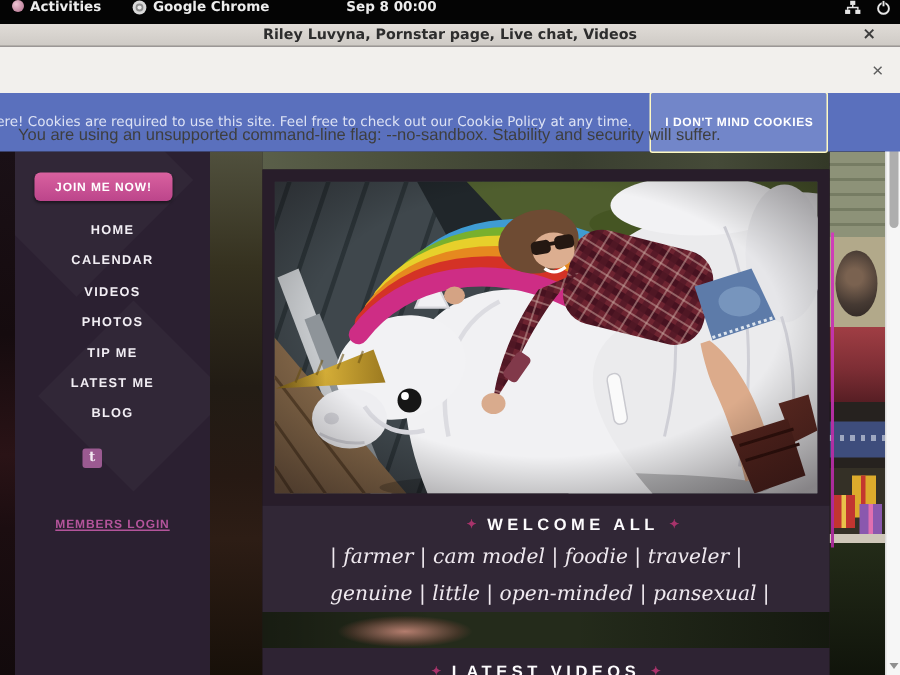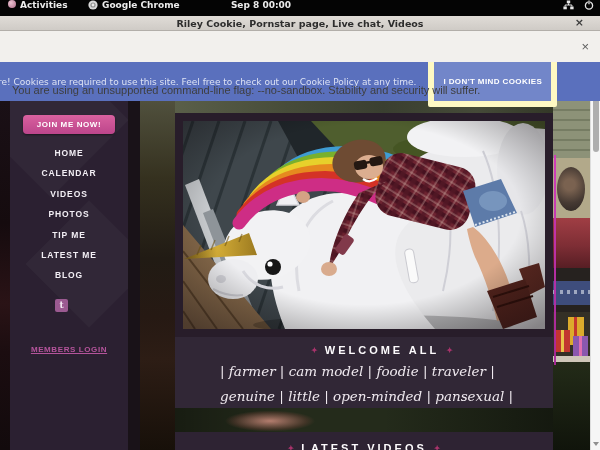--- a/index.html
+++ b/index.html
@@ -24,21 +24,21 @@
   .win-close{position:absolute;right:16px;top:0;line-height:14px;font-size:11px;color:#3c3c3c;cursor:pointer;font-weight:700;}
   
   .infobar{position:absolute;left:0;top:31px;width:600px;height:31px;background:#f2f0ed;z-index:28;}
   .infobar-text{position:absolute;left:12px;top:0;line-height:31px;font-size:11px;color:#3e3e3e;font-family:Liberation Sans, sans-serif;margin-top:44px;}
   .infobar-close{position:absolute;right:11px;top:0;line-height:31px;font-size:13px;color:#5e5e5e;cursor:pointer;}
   
   .cookiebar{position:absolute;left:0;top:62px;width:600px;height:39px;background:#5a70bd;z-index:27;
     display:flex;align-items:center;justify-content:center;}
   .cookie-inner{display:flex;align-items:center;gap:12px;transform:translateX(-40px);}
   .cookie-msg{font-size:9px;color:#dde2f4;font-family:"DejaVu Sans", sans-serif;}
-  .cookie-btn{background:#7286c9;border:6px solid #fef9c3;border-radius:2px;color:#fff;
+  .cookie-btn{background:#7286c9;border:1px solid #fef9c3;border-radius:2px;color:#fff;
     font-size:8px;font-weight:700;letter-spacing:.4px;padding:15px 9px;cursor:pointer;white-space:nowrap;}
   
   .page{position:absolute;left:0;top:101px;width:600px;height:349px;}
   .bg{position:absolute;z-index:0;}
   .bg-left{left:0;top:0;width:10px;height:349px;
     background:linear-gradient(#1a1016,#150b0e 35%,#2a1316 58%,#1b0d10 72%,#120a0c);}
   .bg-mid{left:140px;top:0;width:35px;height:349px;
     background:linear-gradient(#50503d,#35311f 22%,#211b14 45%,#261913 62%,#2d1d15 74%,#171009);}
   .bg-top{left:175px;top:0;width:378px;height:12px;
     background:linear-gradient(90deg,#5a5f49,#474c39 30%,#3a3f30 55%,#454a38 80%,#333827);}
@@ -61,21 +61,21 @@
   .gift-yellow{left:15px;top:5px;width:16px;height:28px;background:#dcab2c;}
   .gift-yellow::after{content:"";position:absolute;left:6px;top:0;width:3px;height:28px;background:#c3372e;}
   .gift-red{left:2px;top:18px;width:15px;height:22px;background:#c23530;}
   .gift-red::after{content:"";position:absolute;left:6px;top:0;width:3px;height:22px;background:#e9c24a;}
   .gift-purple{left:20px;top:24px;width:15px;height:22px;background:#8a58ae;}
   .gift-purple::after{content:"";position:absolute;left:6px;top:0;width:3px;height:22px;background:#e06fb0;}
   .br-snow{position:absolute;left:0;top:255px;width:38px;height:6px;background:#cfc7b9;}
   .br-grass{top:261px;height:88px;background:linear-gradient(#232b18,#10140b);}
   .bg-magenta{left:554px;top:54px;width:2px;height:210px;background:linear-gradient(#d238bc,#a9289a);opacity:.95;}
   
-  .sidebar{position:absolute;left:10px;top:0;width:118px;height:349px;background:#2b2031;overflow:hidden;z-index:2;}
+  .sidebar{position:absolute;left:10px;top:0;width:130px;height:349px;background:#2b2031;overflow:hidden;z-index:2;}
   .diamond{position:absolute;background:rgba(255,255,255,.03);transform:rotate(45deg);}
   .d1{width:110px;height:110px;left:-14px;top:-36px;}
   .d2{width:90px;height:90px;left:34px;top:118px;}
   .join-btn{position:relative;margin:14px 0 0 13px;width:92px;height:19px;
     background:linear-gradient(#d9619f,#bc458b);border-radius:4px;color:#fff;
     font-size:8px;font-weight:700;letter-spacing:.6px;text-align:center;line-height:19px;
     box-shadow:0 1px 2px rgba(0,0,0,.45);cursor:pointer;}
   .menu{position:relative;margin-top:9px;}
   .menu-item{height:20.4px;line-height:20.4px;text-align:center;font-size:8.5px;font-weight:700;
     letter-spacing:.9px;color:#f2eef4;cursor:pointer;}
@@ -137,21 +137,21 @@
       <svg width="10" height="10" viewBox="0 0 10 10">
           <circle cx="5" cy="5.6" r="3.6" stroke="#e6e6e6" stroke-width="1.3" fill="none"></circle>
           <line x1="5" y1="0.4" x2="5" y2="4.4" stroke="#040404" stroke-width="2.4"></line>
           <line x1="5" y1="0.6" x2="5" y2="4.2" stroke="#e6e6e6" stroke-width="1.3"></line>
         </svg>
     </span>
   </div>
 </div>
 
 <div class="titlebar">
-  <span>Riley Cookie, Pornstar page, Live chat, Videos</span>
+  <span>Riley Luvyna, Pornstar page, Live chat, Videos</span>
   <span class="win-close">×</span>
 </div>
 
 <div class="infobar">
   <span class="infobar-text">You are using an unsupported command-line flag: --no-sandbox. Stability and security will suffer.</span>
   <span class="infobar-close">×</span>
 </div>
 
 <div class="cookiebar">
   <div class="cookie-inner">

